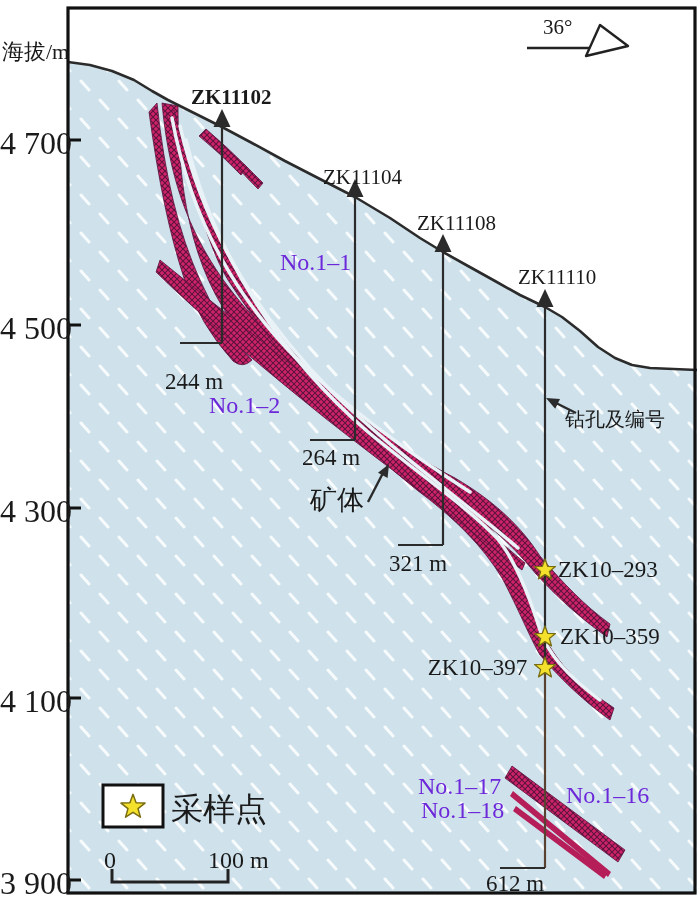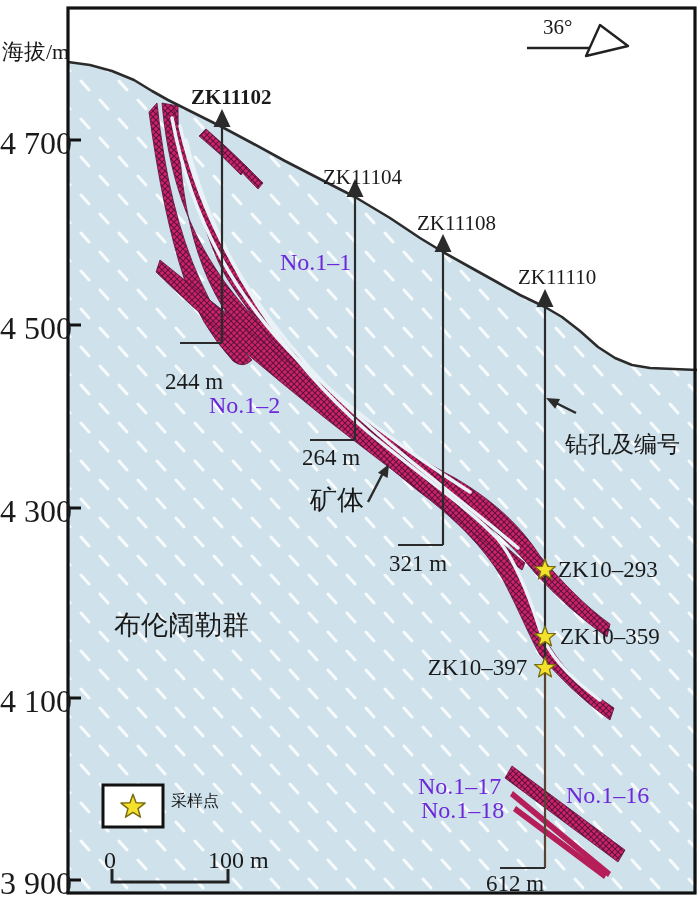--- a/index.html
+++ b/index.html
@@ -7,21 +7,21 @@
     position:relative;width:700px;height:900px;overflow:hidden;background:#ffffff;
     font-family:"Liberation Serif","DejaVu Serif",serif;color:#1a1a1a;
   }
   #figure-svg{position:absolute;left:0;top:0;}
   .lbl{position:absolute;white-space:nowrap;line-height:1.05;}
   .tick-lbl{width:62px;text-align:right;font-size:32px;}
   .drill-lbl{font-size:21px;}
   .depth-lbl{font-size:23px;}
   .red-lbl{color:#6d28d9;font-size:24px;}
   .sample-lbl{font-size:23px;}
-  .anno-lbl{font-size:23px;margin-top:24px;}
+  .anno-lbl{font-size:20px;}
   .cjk-lbl{font-size:27px;}
   .scale-lbl{font-size:24px;}
   .north-lbl{font-size:21px;}
   .right-align{text-align:right;}
 </style>
 </head>
 <body>
 
 <div id="canvas">
 
@@ -175,20 +175,19 @@
   <div class="lbl red-lbl" style="left:566px;top:783px;">No.1–16</div>
   <div class="lbl red-lbl" style="left:418px;top:774px;">No.1–17</div>
   <div class="lbl red-lbl" style="left:421px;top:798px;">No.1–18</div>
 
   <div class="lbl sample-lbl" style="left:558px;top:558px;">ZK10–293</div>
   <div class="lbl sample-lbl" style="left:560px;top:625px;">ZK10–359</div>
   <div class="lbl sample-lbl right-align" style="left:420px;top:656px;width:115px;text-align:center;">ZK10–397</div>
 
   <div class="lbl anno-lbl" style="left:565px;top:409px;">钻孔及编号</div>
   <div class="lbl cjk-lbl" style="left:310px;top:486px;">矿体</div>
-  <div class="lbl cjk-lbl" style="left:114px;top:611px;">布伦阔勒群</div>
 
-  <div class="lbl" style="left:171px;top:793px;font-size:16px;">采样点</div>
+  <div class="lbl" style="left:171px;top:793px;font-size:32px;">采样点</div>
 
   <div class="lbl scale-lbl" style="left:104px;top:848px;">0</div>
   <div class="lbl scale-lbl" style="left:208px;top:848px;">100 m</div>
 
 </div>
 
 </body></html>

